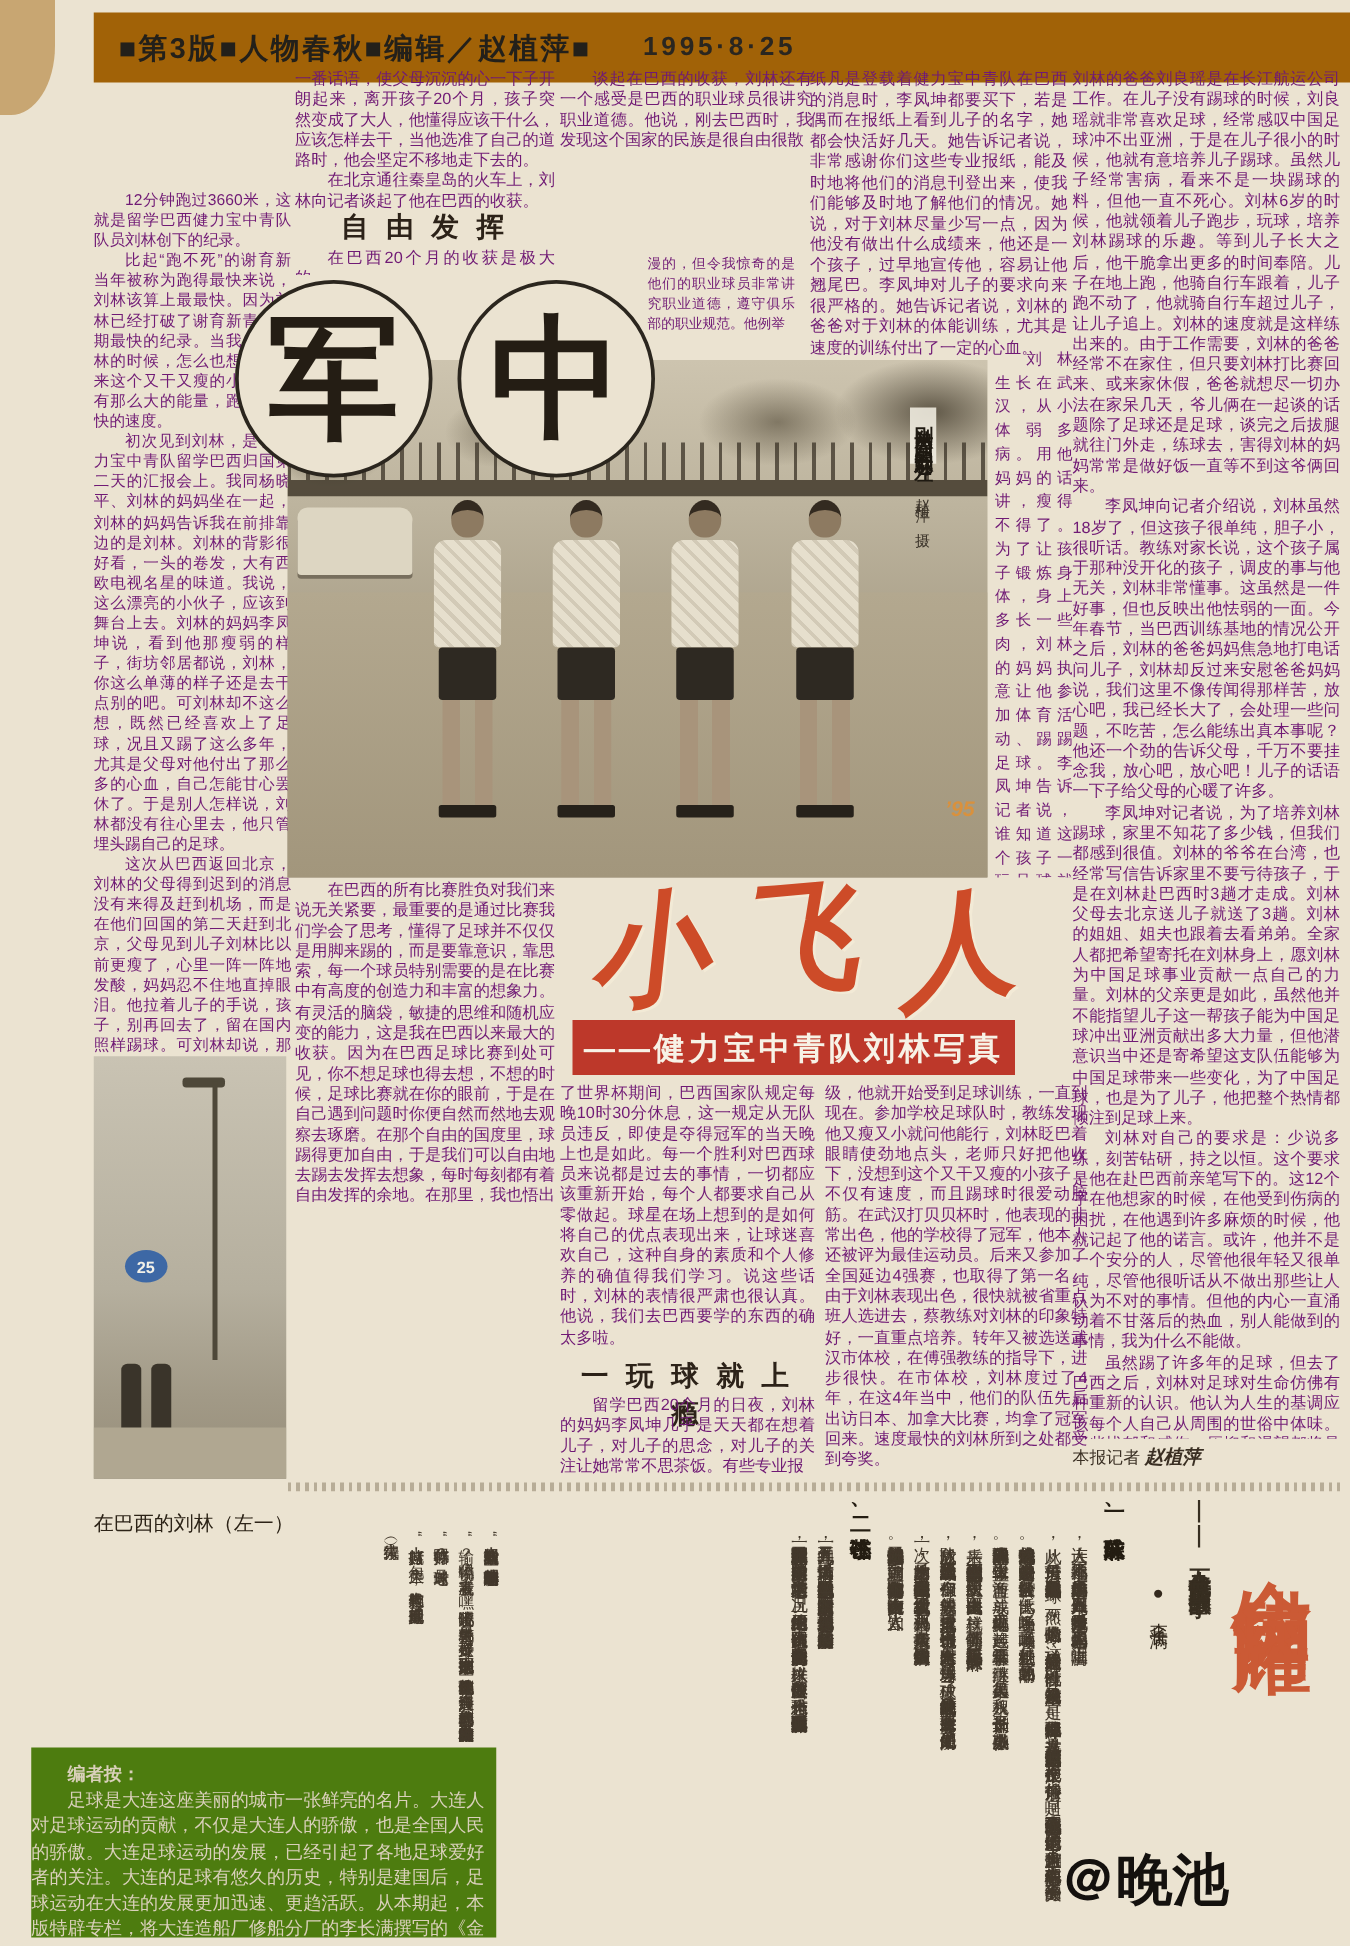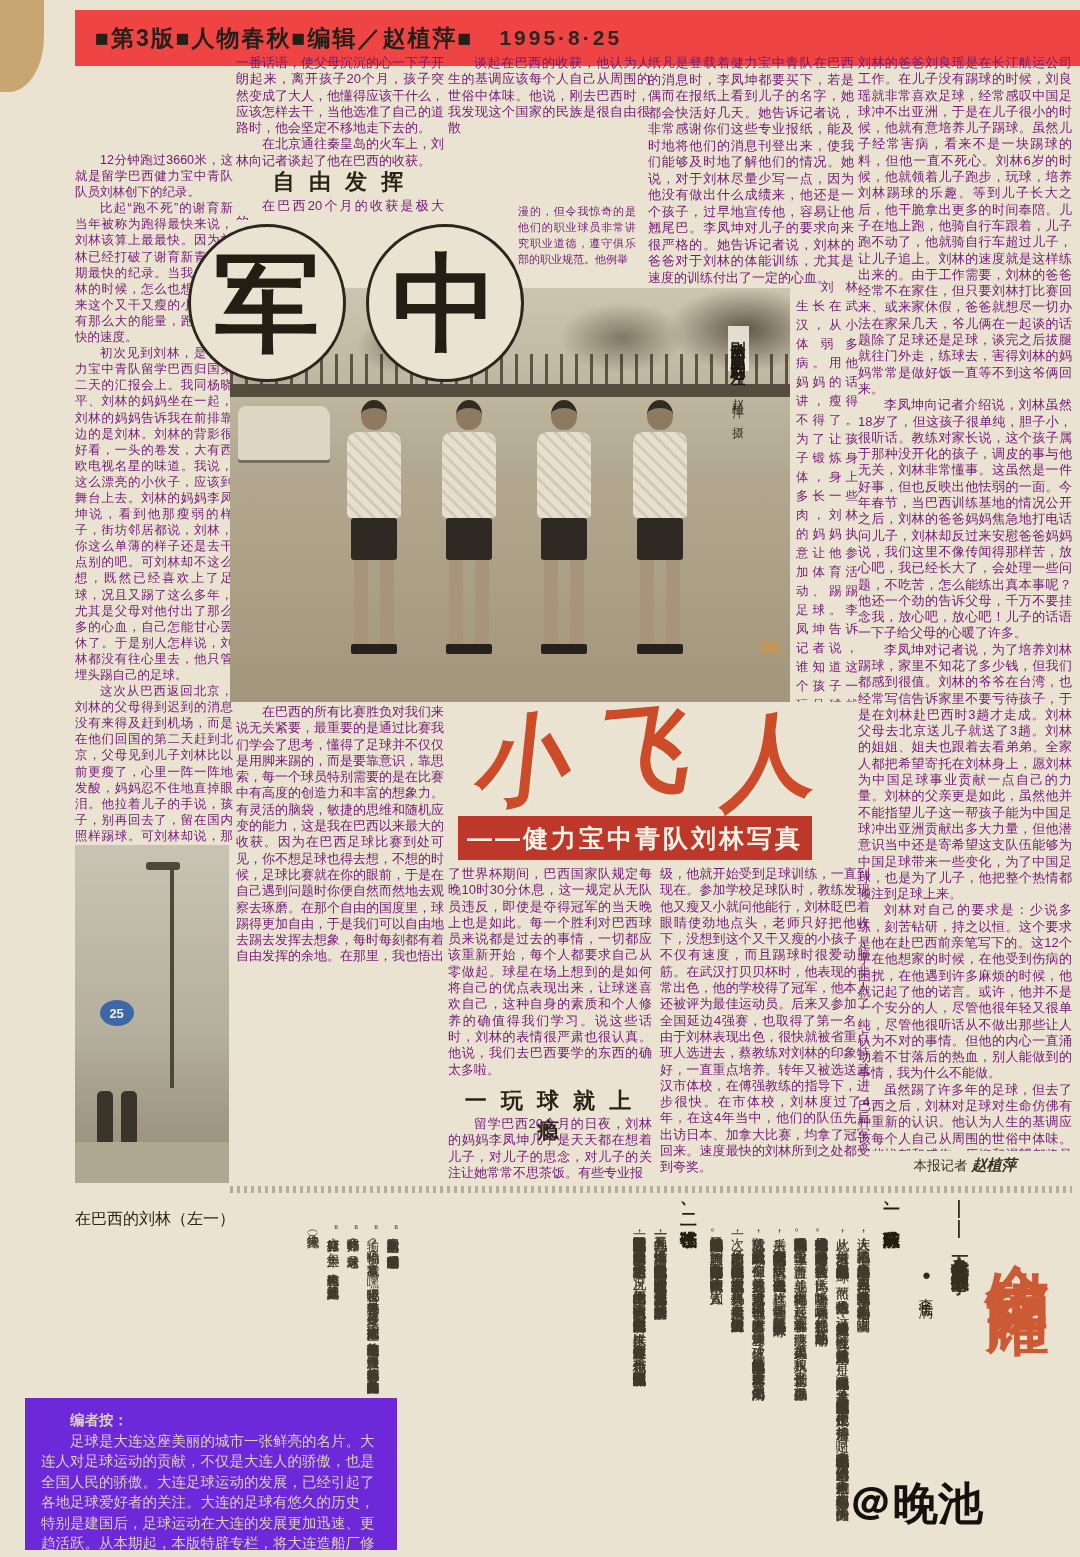--- a/index.html
+++ b/index.html
@@ -1,21 +1,21 @@
 <!DOCTYPE html>
 <html><head>
 <meta charset="utf-8">
 <style>
   html,body{margin:0;padding:0;}
   body{width:1080px;height:1557px;position:relative;background:#ebe3d1;
        font-family:"Liberation Sans","DejaVu Sans",sans-serif;color:#3f362a;overflow:hidden;}
   .abs{position:absolute;}
   
-  .masthead{left:75px;top:10px;width:1005px;height:56px;background:#ef4444;
-            display:flex;align-items:center;gap:26px;padding-left:20px;box-sizing:border-box;}
+  .masthead{left:75px;top:10px;width:1005px;height:56px;background:#a16207;
+            display:flex;align-items:center;gap:41px;padding-left:20px;box-sizing:border-box;}
   .masthead .mtext{font-size:23px;font-weight:bold;color:#23201a;letter-spacing:2px;}
   .masthead .mdate{font-size:21px;font-weight:bold;color:#2a2620;letter-spacing:3px;}
   
   .col{position:absolute;text-align:justify;overflow:hidden;font-size:13px;line-height:16.3px;color:#701a75;}
   .col p{margin:0;text-indent:2em;}
   .col p.noind{text-indent:0;}
   .c1{font-size:12.5px;line-height:16.1px;}
   .hsec{position:absolute;font-weight:bold;font-size:22px;color:#2c2218;text-align:center;letter-spacing:4px;}
   
   .circ{position:absolute;width:152px;height:152px;border:3px solid #2b261e;border-radius:50%;
@@ -55,21 +55,21 @@
   .redtitle{position:absolute;left:460px;top:698px;width:356px;height:112px;z-index:5;
             display:flex;justify-content:space-between;align-items:center;padding:0 8px;box-sizing:border-box;}
   .redtitle span{font-family:"DejaVu Serif",serif;font-style:italic;font-weight:bold;
             font-size:95px;color:#cd4b28;line-height:1;text-shadow:2px 2px 0 rgba(243,234,214,.9);}
   .rt0{transform:rotate(-8deg) translateY(6px);}
   .rt1{transform:rotate(-5deg) translateY(-4px);}
   .rt2{transform:rotate(-10deg) translateY(4px);}
   .redbar{position:absolute;left:458px;top:816px;width:354px;height:44px;background:#bd382a;z-index:5;
           color:#f7f2e6;font-weight:bold;font-size:25px;display:flex;align-items:center;
           justify-content:center;letter-spacing:3px;}
-  .byline{position:absolute;left:858px;top:1152px;width:214px;text-align:center;font-size:13.5px;
+  .byline{position:absolute;left:858px;top:1152px;width:214px;text-align:left;font-size:13.5px;
           background:#ebe3d1;color:#3a2f23;padding-top:4px;}
   .byline .bname{font-family:"DejaVu Serif",serif;font-style:italic;font-weight:bold;font-size:15px;}
   
   .lphoto{position:absolute;left:75px;top:845px;width:154px;height:338px;overflow:hidden;
           background:linear-gradient(180deg,#c9c3b3 0%,#b5af9e 55%,#a29a87 80%,#968d79 100%);}
   .lp-pole{position:absolute;left:62%;top:6%;width:4px;height:66%;background:#4e4839;}
   .lp-lamp{position:absolute;left:46%;top:5%;width:34px;height:8px;background:#4e4839;border-radius:3px;}
   .lp-sign{position:absolute;left:16%;top:46%;width:34px;height:26px;background:#3d68a5;border-radius:50%;
            color:#f2f1e8;font-size:13px;font-weight:bold;display:flex;align-items:center;justify-content:center;}
   .lp-fig{position:absolute;bottom:10%;width:16px;height:58px;background:#3a342a;border-radius:5px 5px 2px 2px;}
@@ -82,22 +82,22 @@
           font-size:13.5px;line-height:19px;color:#43392c;}
   .vblock p{margin:0 2px;text-indent:2em;}
   .vblock p.vhead{font-weight:bold;font-size:17px;text-indent:0;margin:0 9px;color:#241d12;}
   .vb2{font-size:12.5px;line-height:18px;}
   .btitle{position:absolute;left:986px;top:1212px;height:345px;writing-mode:vertical-rl;
           font-size:64px;font-weight:800;color:#cb5a35;letter-spacing:10px;line-height:1;}
   .bsub{position:absolute;left:948px;top:1200px;height:352px;writing-mode:vertical-rl;
         font-size:18px;font-weight:bold;color:#372e21;letter-spacing:2px;}
   .bauthor{position:absolute;left:916px;top:1266px;height:140px;writing-mode:vertical-rl;
         font-size:15px;color:#33291d;letter-spacing:3px;}
-  .edbox{position:absolute;left:25px;top:1398px;width:372px;height:152px;background:#6d28d9;
-         color:#d9d0ba;box-sizing:border-box;padding:12px 16px;font-size:14.5px;line-height:1.42;
+  .edbox{position:absolute;left:25px;top:1398px;width:372px;height:152px;background:#4d7c0f;
+         color:#d9d0ba;box-sizing:border-box;padding:12px 0;font-size:14.5px;line-height:1.42;
          overflow:hidden;}
   .edbox .edlabel{font-weight:bold;margin:0;}
   .edbox p{margin:0;text-indent:2em;}
   .wm{position:absolute;left:848px;top:1474px;z-index:9;display:flex;align-items:baseline;gap:8px;
       color:#14110e;white-space:nowrap;}
   .wm .wb{font-size:54px;font-weight:800;letter-spacing:2px;}
   .wm .wh{font-size:45px;font-weight:800;}
   .scrap{position:absolute;left:0;top:0;width:44px;height:92px;background:#c8a672;
          border-bottom-right-radius:80% 60%;}
 </style>
@@ -128,21 +128,21 @@
 </div>
 
 <div class="circ" style="left:188px;top:224px;">
   <span>军</span>
 </div>
 <div class="circ" style="left:366px;top:224px;">
   <span>中</span>
 </div>
 
 <div class="col" style="left:448px;top:55px;width:202px;height:146px;">
-  <p>谈起在巴西的收获，他认为人生的基调应该每个人自己从周围的世俗中体味。他说，刚去巴西时，我发现这个国家的民族是很自由很散</p>
+  <p>谈起在巴西的收获，刘林还有一个感受是巴西的职业球员很讲究职业道德。他说，刚去巴西时，我发现这个国家的民族是很自由很散</p>
 </div>
 <div class="col" style="left:518px;top:203px;width:118px;height:82px;font-size:11px;line-height:16px;">
   <p class="noind">漫的，但令我惊奇的是他们的职业球员非常讲究职业道德，遵守俱乐部的职业规范。他例举</p>
 </div>
 
 <div class="col" style="left:648px;top:55px;width:206px;height:232px;font-size:13px;line-height:16.5px;">
   <p class="noind">纸凡是登载着健力宝中青队在巴西的消息时，李凤坤都要买下，若是偶而在报纸上看到儿子的名字，她都会快活好几天。她告诉记者说，非常感谢你们这些专业报纸，能及时地将他们的消息刊登出来，使我们能够及时地了解他们的情况。她说，对于刘林尽量少写一点，因为他没有做出什么成绩来，他还是一个孩子，过早地宣传他，容易让他翘尾巴。李凤坤对儿子的要求向来很严格的。她告诉记者说，刘林的爸爸对于刘林的体能训练，尤其是速度的训练付出了一定的心血。</p>
 </div>
 
 <div class="col" style="left:796px;top:278px;width:62px;height:424px;font-size:12.5px;line-height:19px;">

